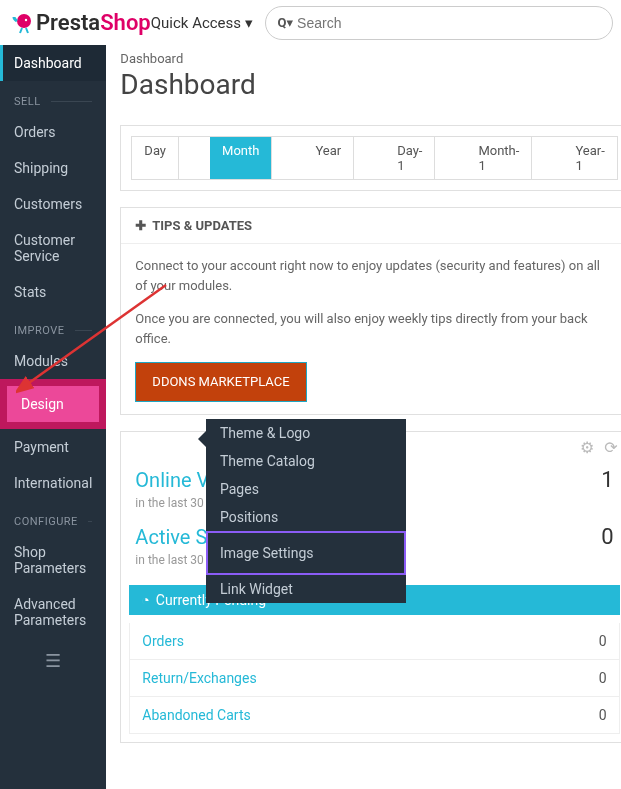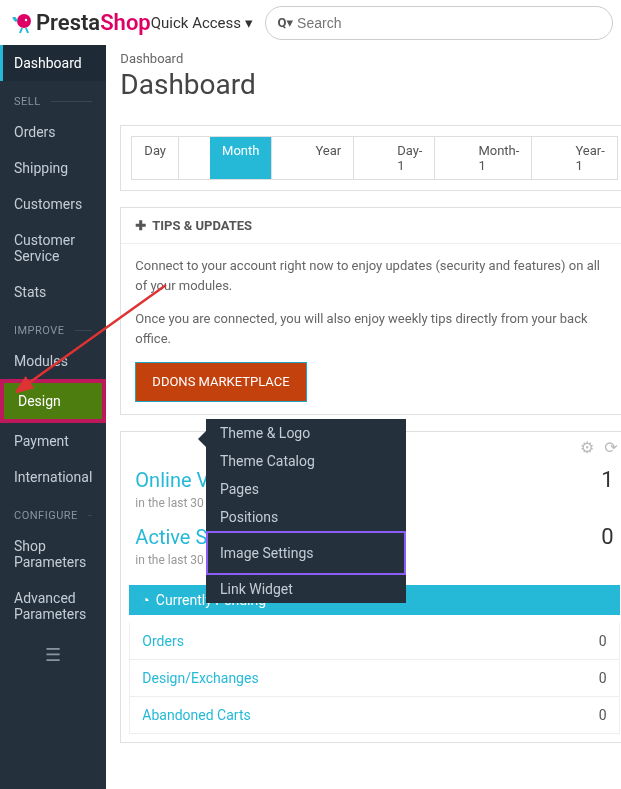--- a/index.html
+++ b/index.html
@@ -13,21 +13,21 @@
   .search-wrap { margin-left: 12px; flex: 1; display: flex; align-items: center; border: 1px solid #ccc; border-radius: 20px; height: 34px; padding: 0 12px; }
   .search-wrap .mag { color: #555; margin-right: 4px; }
   .search-wrap input { border: none; outline: none; font-size: 14px; flex: 1; }
 
   .layout { display: flex; }
   .sidebar { width: 206px; background: #24303c; color: #fff; min-height: 744px; position: relative; }
   .side-item { padding: 10px 14px; font-size: 14px; color: #c4cdd6; cursor: pointer; }
   .side-item.active-dash { background: #1e2a36; color: #fff; border-left: 3px solid #25b9d7; padding-left: 11px; }
   .side-section { padding: 14px 14px 6px; font-size: 11px; color: #8a94a0; letter-spacing: 0.5px; display: flex; align-items: center; }
   .side-section .line { flex: 1; height: 1px; background: #3a4652; margin-left: 10px; }
-  .side-item.design-active { background: #4d7c0f; color: #fff; border: 4px solid #be185d; position: relative; }
+  .side-item.design-active { background: #ec4899; color: #fff; border: 7px solid #be185d; position: relative; }
   .collapse-btn { text-align: center; padding: 12px 0; color: #8a94a0; cursor: pointer; font-size: 18px; }
 
   .submenu { position: absolute; left: 206px; top: 374px; width: 200px; background: #24303c; z-index: 10; }
   .submenu .tri { position: absolute; left: -8px; top: 12px; width: 0; height: 0; border-top: 8px solid transparent; border-bottom: 8px solid transparent; border-right: 8px solid #24303c; }
   .sub-item { padding: 6px 14px; font-size: 14px; color: #c4cdd6; cursor: pointer; }
   .sub-item.hl { border: 2px solid #8b5cf6; padding: 12px 12px; }
 
   .main { flex: 1; padding: 6px 14px 0 14px; position: relative; }
   .crumb { font-size: 13px; color: #666; }
   .page-title { font-size: 28px; color: #444; margin: 2px 0 24px; font-weight: 400; }
@@ -170,21 +170,21 @@
 
       <div class="pending-head">
         <span>◔</span>
         <span>Currently Pending</span>
       </div>
       <div class="pending-row">
         <span class="lbl">Orders</span>
         <span class="num">0</span>
       </div>
       <div class="pending-row">
-        <span class="lbl">Design/Exchanges</span>
+        <span class="lbl">Return/Exchanges</span>
         <span class="num">0</span>
       </div>
       <div class="pending-row">
         <span class="lbl">Abandoned Carts</span>
         <span class="num">0</span>
       </div>
     </div>
 
     <svg class="arrow" style="left:-90px; top:230px;" width="160" height="120">
       <defs>

